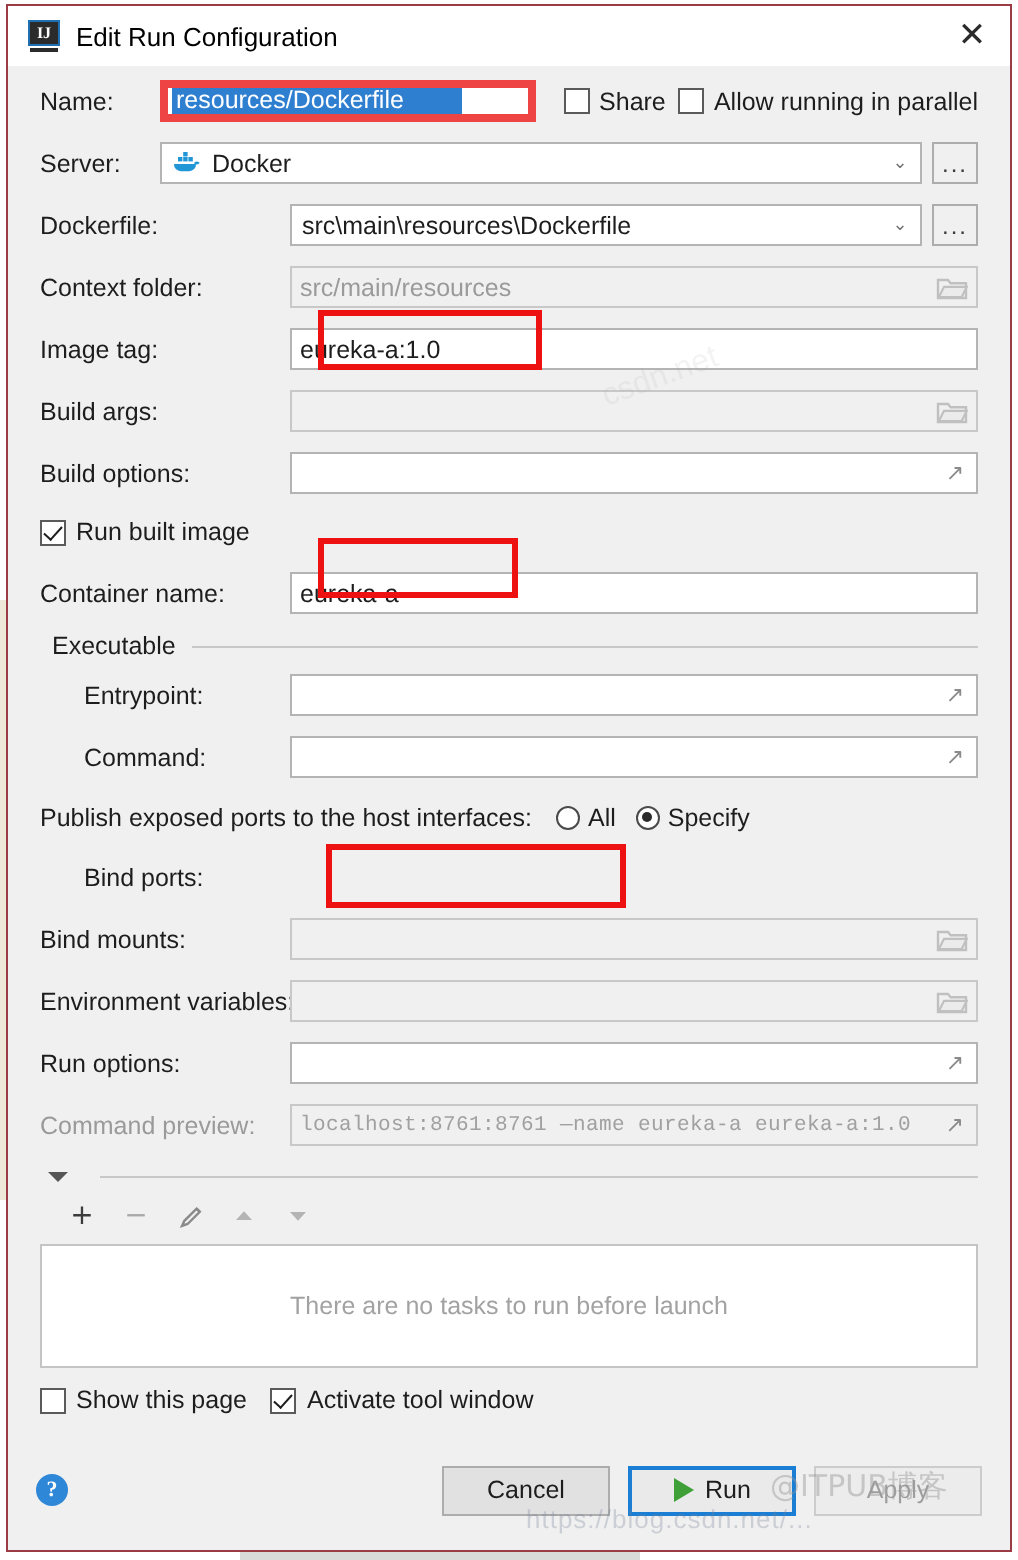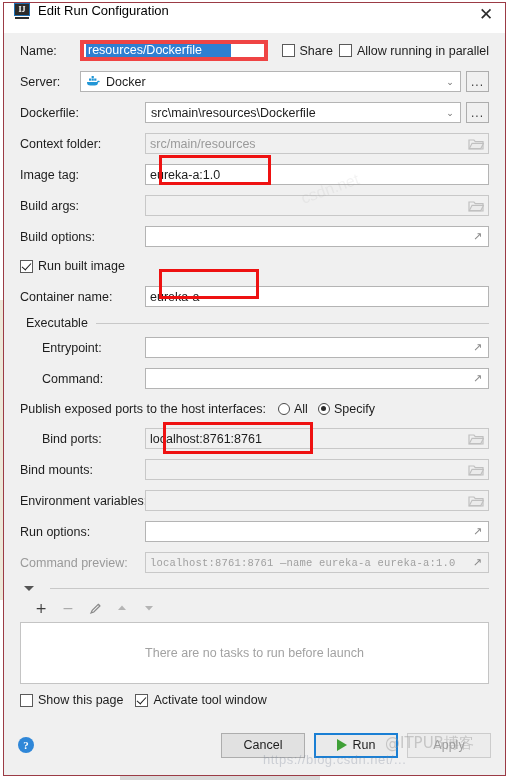--- a/index.html
+++ b/index.html
@@ -30,20 +30,21 @@
     display: flex;
     flex-direction: column;
   }
 
   
   .titlebar {
     height: 30px;
     min-height: 30px;
     background: #ffffff;
     display: flex;
+    align-items: center;
     padding: 0 6px 0 10px;
     box-sizing: border-box;
   }
   .title-icon {
     width: 16px; height: 16px;
     margin-right: 8px;
     position: relative;
     flex: none;
   }
   .title-icon .ij-box {
@@ -610,29 +611,20 @@
       </span>
       <span style="width:10px"></span>
       <span class="cbrow">
         <span class="radio on"></span>
         <span>Specify</span>
       </span>
     </div>
 
     <div class="row">
       <span class="lbl indent" style="width:125px">Bind ports:</span>
-      <span class="tf disabled">
-        <span style="flex:1;color:#1d1d1d">localhost:8761:8761</span>
-        <span class="fld-ico">
-          <svg width="16" height="14" viewBox="0 0 16 14">
-            <path d="M1 3 h5 l1.3 1.6 H15 v7.4 H1 z" fill="none" stroke="#9a9a9a" stroke-width="1.2"></path>
-            <path d="M1.4 11.6 L4 6.4 H15.4 L12.8 11.6 z" fill="#e8e8e8" stroke="#9a9a9a" stroke-width="1.1"></path>
-          </svg>
-        </span>
-      </span>
     </div>
 
     <div class="row">
       <span class="lbl" style="width:125px">Bind mounts:</span>
       <span class="tf disabled">
         <span style="flex:1"></span>
         <span class="fld-ico">
           <svg width="16" height="14" viewBox="0 0 16 14">
             <path d="M1 3 h5 l1.3 1.6 H15 v7.4 H1 z" fill="none" stroke="#9a9a9a" stroke-width="1.2"></path>
             <path d="M1.4 11.6 L4 6.4 H15.4 L12.8 11.6 z" fill="#e8e8e8" stroke="#9a9a9a" stroke-width="1.1"></path>

